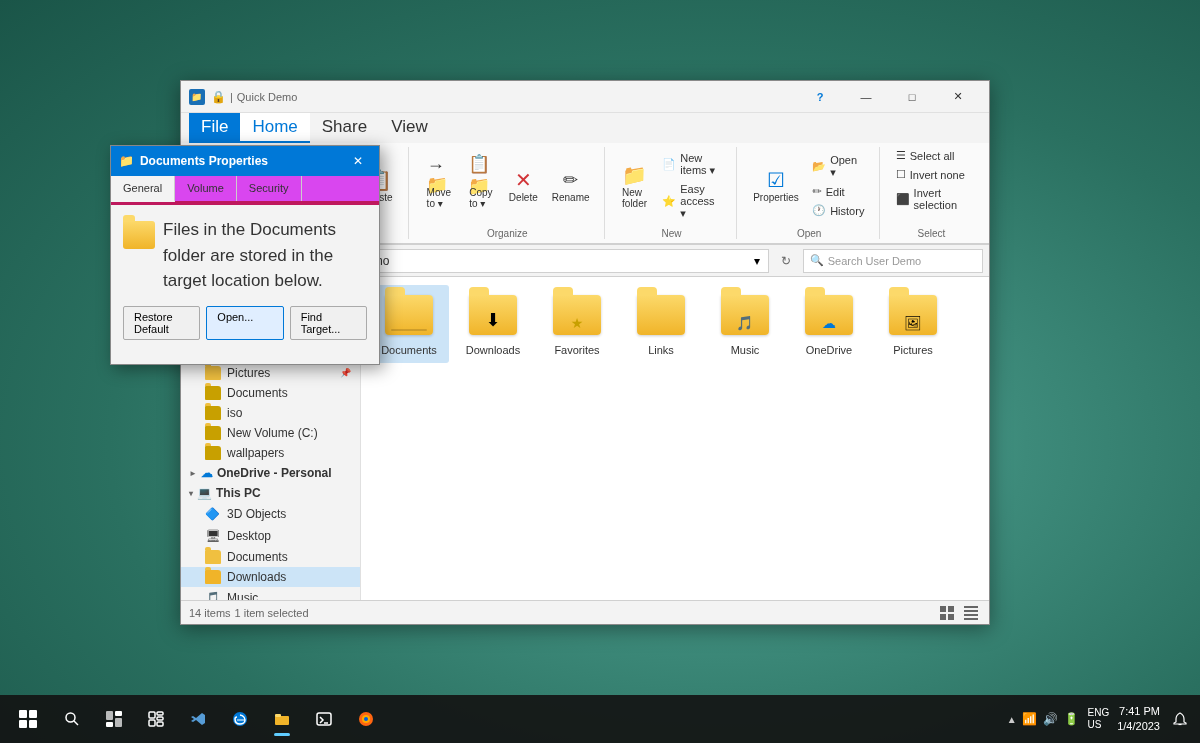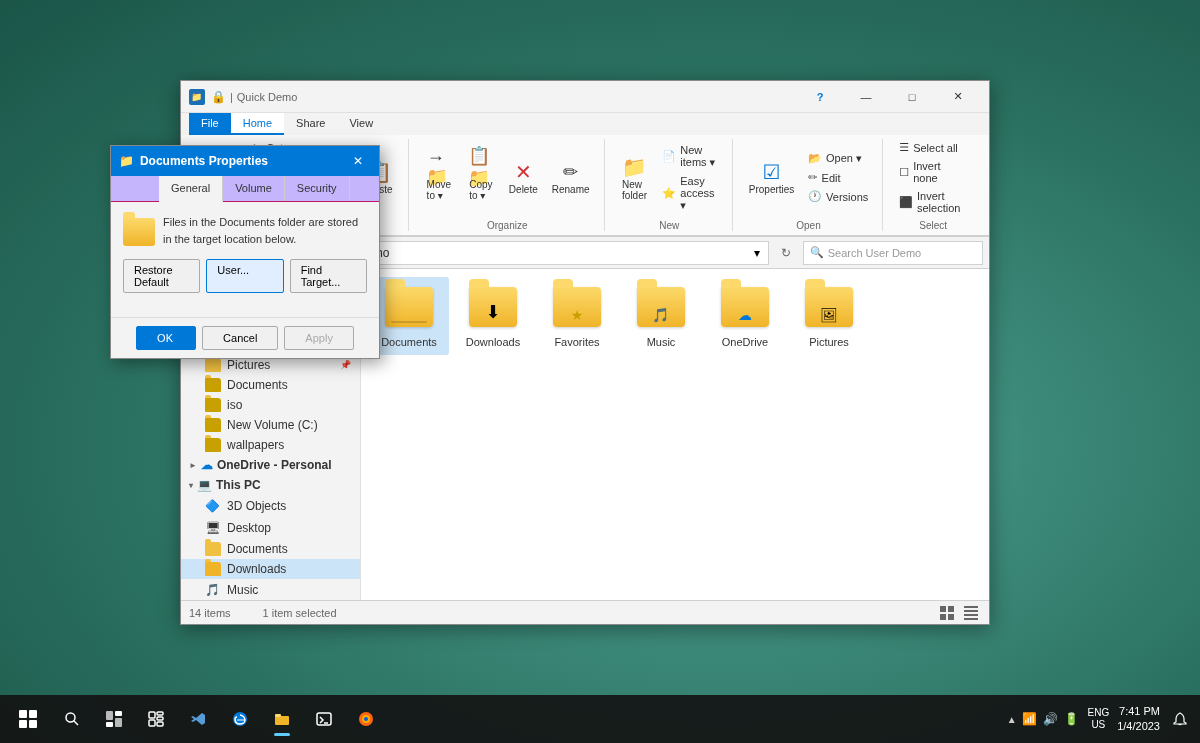--- a/index.html
+++ b/index.html
@@ -80,21 +80,20 @@
     .taskbar-sys-icons {
       display: flex;
       align-items: center;
       gap: 6px;
     }
     .taskbar-clock {
       text-align: right;
       line-height: 1.4;
     }
     .taskbar-lang {
-      text-align: center;
       line-height: 1.4;
     }
 
     
     .file-explorer {
       position: absolute;
       top: 80px;
       left: 180px;
       width: 810px;
       height: 545px;
@@ -149,21 +148,21 @@
       border-bottom: 1px solid #d0d0d0;
       flex-shrink: 0;
     }
     .ribbon-tabs {
       display: flex;
       padding: 0 8px;
       gap: 0;
     }
     .ribbon-tab {
       padding: 4px 12px;
-      font-size: 11px;
+      font-size: 17px;
       color: #333;
       cursor: pointer;
       border-bottom: 2px solid transparent;
       text-align: center;
     }
     .ribbon-tab.active {
       background: #fff;
       border-bottom: 2px solid #0078d7;
       color: #0078d7;
     }
@@ -474,23 +473,22 @@
       display: flex;
       align-items: center;
       justify-content: center;
       cursor: pointer;
       border-radius: 2px;
     }
 
     
     .dialog-tabs {
       display: flex;
-      background: #c4b5fd;
-      border-bottom: 1px solid #be185d;
-      padding-left: 48px;
+      background: #d946ef;
+      border-bottom: 4px solid #be185d;
     }
     .dialog-tab {
       padding: 6px 12px;
       font-size: 11px;
       cursor: pointer;
       color: #333;
       border-right: 1px solid #ccc;
     }
     .dialog-tab.active {
       background: #f3f3f3;
@@ -525,21 +523,21 @@
       margin-bottom: 12px;
       align-items: flex-start;
     }
     .dialog-info-icon {
       width: 32px;
       height: 32px;
       flex-shrink: 0;
       position: relative;
     }
     .dialog-info-text {
-      font-size: 11px;
+      font-size: 17px;
       color: #333;
       line-height: 1.5;
     }
     .dialog-desc-text {
       font-size: 11px;
       color: #333;
       line-height: 1.5;
       margin-bottom: 12px;
     }
     .dialog-path-input {
@@ -720,21 +718,21 @@
               <div class="ribbon-btn-sm">
                 <span>📂</span>
                 <span>Open ▾</span>
               </div>
               <div class="ribbon-btn-sm">
                 <span>✏</span>
                 <span>Edit</span>
               </div>
               <div class="ribbon-btn-sm">
                 <span>🕐</span>
-                <span>Versions</span>
+                <span>History</span>
               </div>
             </div>
           </div>
           <div class="ribbon-group-label">Open</div>
         </div>
 
         <div class="ribbon-group">
           <div class="ribbon-buttons" style="flex-direction:column;gap:2px;align-items:flex-start;">
             <div class="ribbon-btn-sm">
               <span>☰</span>
@@ -875,20 +873,26 @@
 
           <div class="file-item">
             <div class="file-icon-large">
               <div class="folder-icon-large">
                 <div style="position:absolute;bottom:4px;left:50%;transform:translateX(-50%);font-size:14px;color:#c8a000;">★</div>
               </div>
             </div>
             <div class="file-label">Favorites</div>
           </div>
 
+          <div class="file-item">
+            <div class="file-icon-large">
+              <div class="folder-icon-large"></div>
+            </div>
+            <div class="file-label">Links</div>
+          </div>
 
           <div class="file-item">
             <div class="file-icon-large">
               <div class="folder-icon-large">
                 <div style="position:absolute;bottom:4px;left:50%;transform:translateX(-50%);font-size:14px;">🎵</div>
               </div>
             </div>
             <div class="file-label">Music</div>
           </div>
 
@@ -909,21 +913,21 @@
             </div>
             <div class="file-label">Pictures</div>
           </div>
 
         </div>
       </div>
     </div>
 
     <div class="status-bar">
       <span>14 items</span>
-      <span style="margin-left:32px;">1 item selected</span>
+      <span style="margin-left:4px;">1 item selected</span>
       <div class="status-right">
         <div class="view-btn">
           <svg width="14" height="14" viewBox="0 0 14 14" fill="#666">
             <rect x="0" y="0" width="6" height="6"></rect>
               <rect x="8" y="0" width="6" height="6"></rect>
             <rect x="0" y="8" width="6" height="6"></rect>
               <rect x="8" y="8" width="6" height="6"></rect>
           </svg>
         </div>
         <div class="view-btn">
@@ -964,31 +968,26 @@
               <div style="position:absolute;top:-6px;left:0;width:12px;height:7px;background:#fcd96a;border-radius:3px 3px 0 0;"></div>
             </div>
           </div>
           <div class="dialog-info-text">Files in the Documents folder are stored in the target location below.</div>
         </div>
 
 
 
         <div class="dialog-buttons-row">
           <div class="dialog-btn">Restore Default</div>
-          <div class="dialog-btn primary">User...</div>
+          <div class="dialog-btn primary">Open...</div>
           <div class="dialog-btn">Find Target...</div>
         </div>
 
       </div>
 
-      <div class="dialog-footer">
-        <div class="dialog-footer-btn primary">OK</div>
-        <div class="dialog-footer-btn">Cancel</div>
-        <div class="dialog-footer-btn disabled">Apply</div>
-      </div>
 
     </div>
   </div>
 
   <div class="taskbar">
 
     <div class="taskbar-start">
       <svg width="18" height="18" viewBox="0 0 18 18" fill="white">
         <rect x="0" y="0" width="8" height="8" rx="1"></rect>
         <rect x="10" y="0" width="8" height="8" rx="1"></rect>

